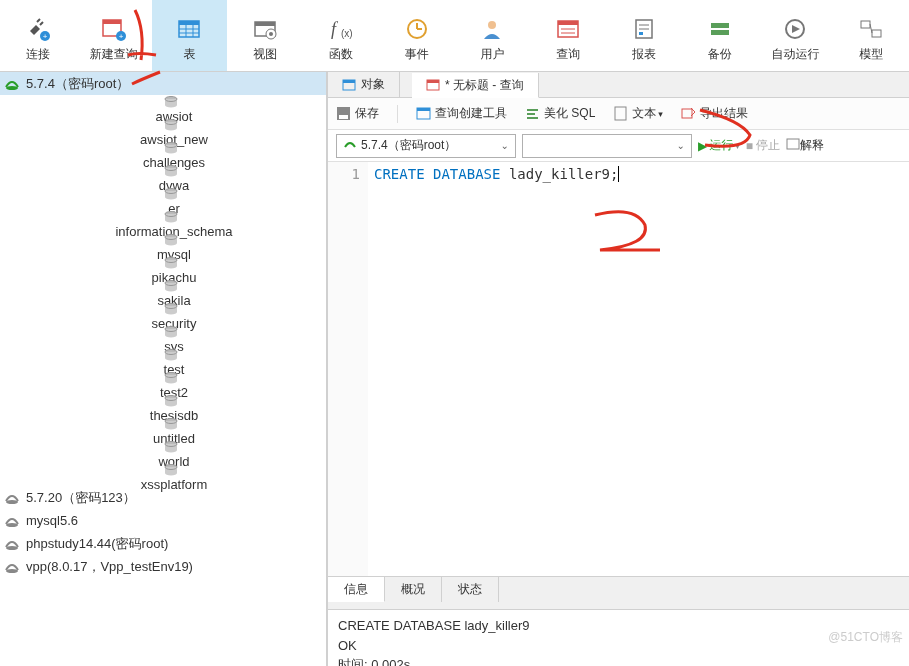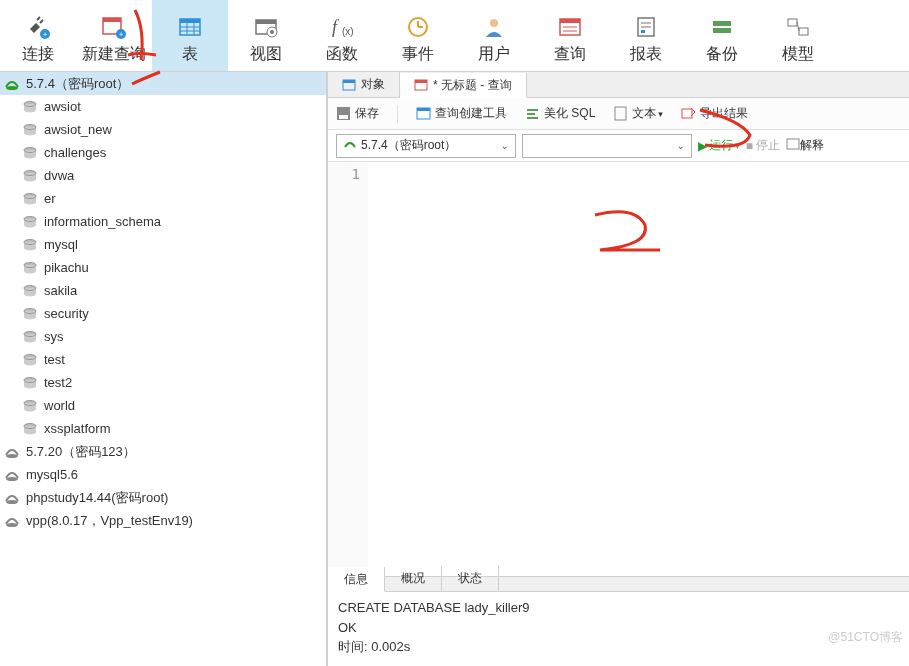--- a/index.html
+++ b/index.html
@@ -3,40 +3,40 @@
 <meta charset="utf-8">
 <style>
 * { box-sizing: border-box; margin: 0; padding: 0; }
 body { font-family: "Microsoft YaHei", "Segoe UI", sans-serif; font-size: 13px; color: #333; background: #fff; width: 909px; height: 666px; overflow: hidden; position: relative; }
 
 
 .toolbar { display: flex; background: #fff; border-bottom: 1px solid #d0d0d0; height: 72px; }
 .tb-btn { display: flex; flex-direction: column; align-items: center; justify-content: center; width: 76px; cursor: pointer; padding-top: 6px; }
 .tb-btn.active { background: #cce8f7; }
 .tb-btn .ic { width: 32px; height: 30px; display: flex; align-items: center; justify-content: center; }
-.tb-btn .lbl { font-size: 16px; color: #333; margin-top: 2px; }
+.tb-btn .lbl { font-size: 12px; color: #333; margin-top: 2px; }
 
 
 .main { display: flex; height: 594px; }
 .sidebar { width: 327px; background: #fff; border-right: 1px solid #d0d0d0; overflow-y: auto; position: relative; }
 .sidebar::-webkit-scrollbar { width: 16px; }
 .sidebar::-webkit-scrollbar-thumb { background: #c0c0c0; border: 3px solid #f0f0f0; border-radius: 8px; }
 .sidebar::-webkit-scrollbar-track { background: #f0f0f0; }
 
 .conn-row { display: flex; align-items: center; height: 23px; padding-left: 4px; cursor: pointer; }
 .conn-row .ic, .db-row .ic { width: 16px; height: 16px; margin-right: 6px; display:flex; align-items:center; justify-content:center; }
 .conn-row.sel { background: #d0e6f5; }
-.db-row { display: flex; align-items: center; height: 23px; padding-left: 22px; cursor: pointer; }
+.db-row { display: flex; align-items: center; height: 23px; padding-left: 22px; cursor: pointer; flex-direction: column; }
 
 .right { flex: 1; display: flex; flex-direction: column; border-left: 1px solid #d0d0d0; }
 
 
 .tabbar { height: 26px; display: flex; align-items: flex-end; background: #f0f0f0; border-bottom: 1px solid #d0d0d0; }
 .tab { height: 25px; padding: 0 14px; display: flex; align-items: center; font-size: 12px; border-right: 1px solid #d0d0d0; background:#f0f0f0; cursor:pointer;text-align:right; }
-.tab.active { background: #fff; border-bottom: 1px solid #fff; margin-bottom: -1px; }
+.tab.active { background: #fff; border-bottom: 1px solid #fff; margin-bottom: -1px; margin-left: 12px; }
 .tab .tic { width:14px; height:14px; margin-right:5px; }
 
 
 .q-tb { height: 32px; display: flex; align-items: center; padding: 0 8px; gap: 18px; border-bottom: 1px solid #e0e0e0; background:#fcfcfc; }
 .q-tb .qbtn { display: flex; align-items: center; font-size: 12px; cursor: pointer; color:#333; }
 .q-tb .qic { width:16px; height:16px; margin-right:3px; }
 
 
 .conn-sel { height: 32px; display: flex; align-items: center; padding: 0 8px; gap: 6px; border-bottom: 1px solid #e0e0e0; }
 .sel-box { height: 24px; border: 1px solid #b0b0b0; display: flex; align-items: center; padding: 0 6px; font-size:12px; background:#fff; cursor:pointer; }
@@ -45,24 +45,24 @@
 .rbtn.dis { color:#aaa; }
 
 
 .editor { flex: 1; display: flex; background: #fff; font-family: Consolas, monospace; font-size: 14px; }
 .gutter { width: 40px; text-align: right; padding: 4px 8px 0 0; color: #999; background:#fafafa; }
 .code { padding: 4px 0 0 6px; white-space: pre; }
 .kw { color: #0070c0; }
 .cursor { border-right: 1px solid #000; }
 
 
-.out-tabs { height: 16px; display:flex; align-items:flex-end; border-top:1px solid #d0d0d0; background:#f0f0f0; border-bottom:1px solid #d0d0d0;}
+.out-tabs { height: 34px; display:flex; border-top:1px solid #d0d0d0; background:#f0f0f0; border-bottom:1px solid #d0d0d0;}
 .out-tab { height:25px; padding:0 16px; display:flex; align-items:center; font-size:12px; border-right:1px solid #d0d0d0; cursor:pointer; }
 .out-tab.active { background:#fff; margin-bottom:-1px; border-bottom:1px solid #fff;}
-.output { padding: 6px 10px; font-size:13px; line-height:1.5; height:74px; }
+.output { padding: 6px 10px; font-size:13px; line-height:1.5; height:56px; }
 
 
 .anno { position:absolute; pointer-events:none; }
 
 .watermark { position:absolute; right:6px; bottom:20px; font-size:12px; color:#ccc; }
 </style>
 </head>
 <body>
 
 <div class="toolbar">
@@ -167,20 +167,29 @@
         <svg width="28" height="24">
           <rect x="5" y="6" width="18" height="5" fill="#5a9e5a"></rect>
           <rect x="5" y="13" width="18" height="5" fill="#5a9e5a"></rect>
         </svg>
       </div>
     <div class="lbl">备份</div>
   </div>
   <div class="tb-btn">
     <div class="ic">
         <svg width="28" height="24">
+          <circle cx="14" cy="12" r="9" fill="none" stroke="#777" stroke-width="2"></circle>
+          <path d="M11 8 l8 4 l-8 4 z" fill="#777"></path>
+        </svg>
+      </div>
+    <div class="lbl">自动运行</div>
+  </div>
+  <div class="tb-btn">
+    <div class="ic">
+        <svg width="28" height="24">
           <rect x="4" y="4" width="9" height="7" fill="none" stroke="#777"></rect>
           <rect x="15" y="13" width="9" height="7" fill="none" stroke="#777"></rect>
           <line x1="13" y1="7" x2="15" y2="16" stroke="#777"></line>
         </svg>
       </div>
     <div class="lbl">模型</div>
   </div>
 </div>
 
 <div class="main">
@@ -316,20 +325,40 @@
       </div>
       <div class="db-row">
         <span class="ic">
           <svg width="16" height="14">
             <ellipse cx="8" cy="4" rx="6" ry="2.5" fill="#bbb"></ellipse>
             <path d="M2 4 v6 a6 2.5 0 0 0 12 0 v-6" fill="#ccc"></path>
             <ellipse cx="8" cy="4" rx="6" ry="2.5" fill="none" stroke="#999"></ellipse>
           </svg>
         </span>
         <span>test2</span>
+      </div>
+      <div class="db-row">
+        <span class="ic">
+          <svg width="16" height="14">
+            <ellipse cx="8" cy="4" rx="6" ry="2.5" fill="#bbb"></ellipse>
+            <path d="M2 4 v6 a6 2.5 0 0 0 12 0 v-6" fill="#ccc"></path>
+            <ellipse cx="8" cy="4" rx="6" ry="2.5" fill="none" stroke="#999"></ellipse>
+          </svg>
+        </span>
+        <span>thesisdb</span>
+      </div>
+      <div class="db-row">
+        <span class="ic">
+          <svg width="16" height="14">
+            <ellipse cx="8" cy="4" rx="6" ry="2.5" fill="#bbb"></ellipse>
+            <path d="M2 4 v6 a6 2.5 0 0 0 12 0 v-6" fill="#ccc"></path>
+            <ellipse cx="8" cy="4" rx="6" ry="2.5" fill="none" stroke="#999"></ellipse>
+          </svg>
+        </span>
+        <span>untitled</span>
       </div>
       <div class="db-row">
         <span class="ic">
           <svg width="16" height="14">
             <ellipse cx="8" cy="4" rx="6" ry="2.5" fill="#bbb"></ellipse>
             <path d="M2 4 v6 a6 2.5 0 0 0 12 0 v-6" fill="#ccc"></path>
             <ellipse cx="8" cy="4" rx="6" ry="2.5" fill="none" stroke="#999"></ellipse>
           </svg>
         </span>
         <span>world</span>
@@ -466,20 +495,21 @@
               <rect x="1" y="2" width="12" height="10" fill="none" stroke="#888"></rect>
             </svg></span>
           <span>解释</span>
         </div>
     </div>
 
     <div class="editor">
       <div class="gutter">
           <div>1</div>
         </div>
+      <div class="code"><span class="kw">CREATE</span> <span class="kw">DATABASE</span><span> lady_killer9;</span><span class="cursor"></span></div>
     </div>
 
     <div class="out-tabs">
       <div class="out-tab active">信息</div>
       <div class="out-tab">概况</div>
       <div class="out-tab">状态</div>
     </div>
     <div class="output">
       <div>CREATE DATABASE lady_killer9</div>
       <div>OK</div>

